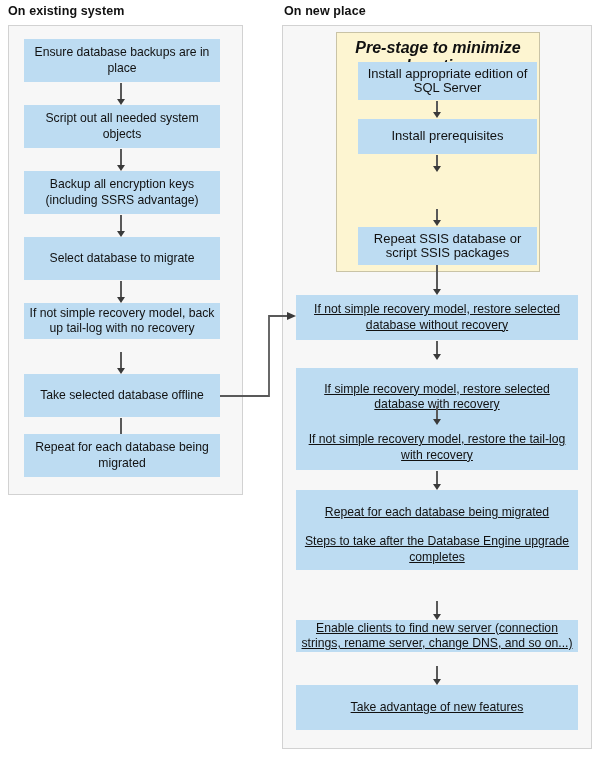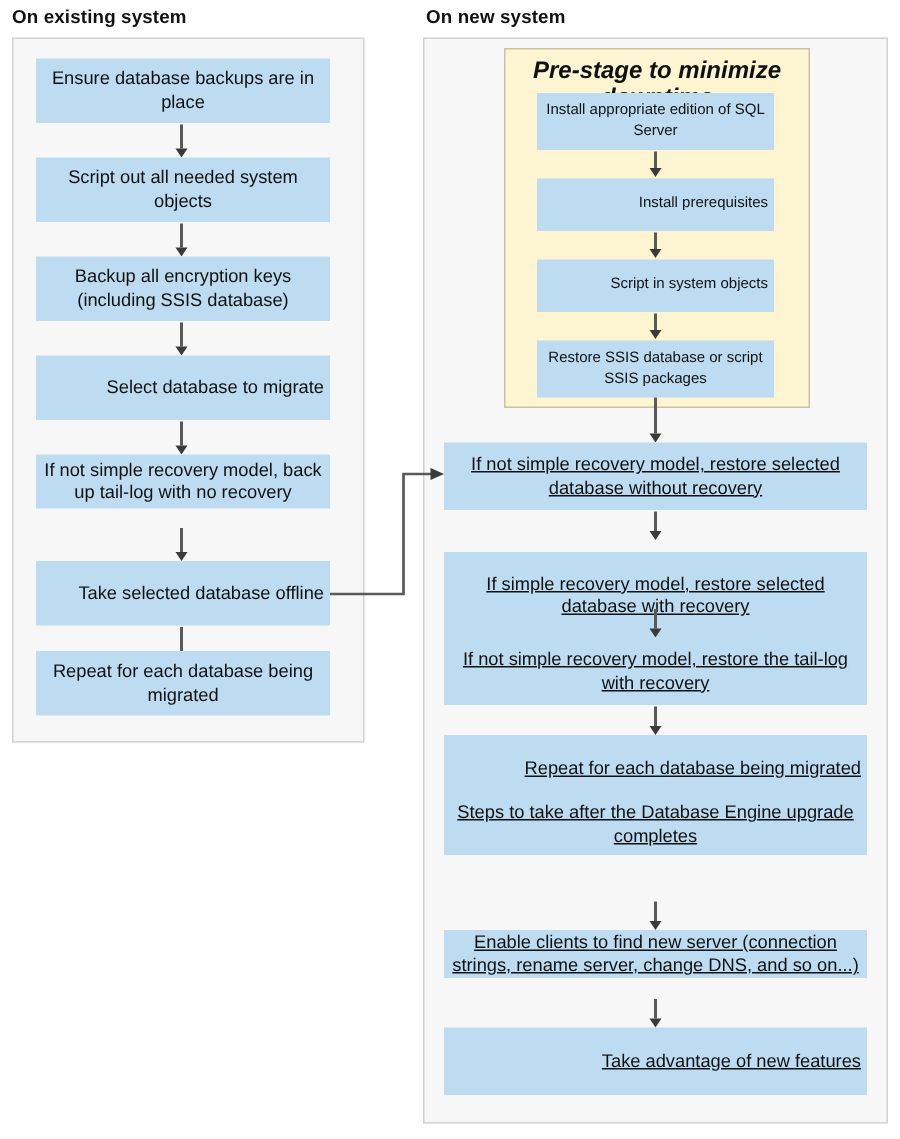--- a/index.html
+++ b/index.html
@@ -55,21 +55,21 @@
     height: 724px;
   }
 
   
   .node {
     position: absolute;
     background: #bddcf2;
     box-sizing: border-box;
     display: flex;
     align-items: center;
-    justify-content: flex-end;
+    justify-content: center;
     text-align: center;
     font-size: 12.2px;
     line-height: 15.5px;
     color: #111111;
     padding: 2px 4px;
   }
   .node span { display: block; }
 
   
   .node-left {
@@ -82,23 +82,23 @@
   .node-right {
     left: 296px;
     width: 282px;
     height: 43px;
     text-decoration: underline;
   }
 
   
   .node-pre {
     left: 358px;
-    width: 158px;
+    width: 179px;
     height: 38px;
-    font-size: 10px;
+    font-size: 13px;
     line-height: 14.5px;
   }
 
   
   #prestage-box {
     position: absolute;
     left: 336px;
     top: 32px;
     width: 204px;
     height: 240px;
@@ -143,21 +143,21 @@
   
   #cross-connector { position: absolute; left: 0; top: 0; width: 600px; height: 759px; pointer-events: none; }
 </style>
 </head>
 <body>
 
 <div class="canvas">
 
   <div class="col-header" id="header-existing">On existing system</div>
 
-  <div class="col-header" id="header-new">On new system</div>
+  <div class="col-header" id="header-new">On new place</div>
 
   <div class="panel" id="panel-existing"></div>
   <div class="panel" id="panel-new"></div>
 
   <div id="prestage-box"></div>
   <div id="prestage-title">Pre-stage to minimize downtime</div>
 
   <div class="node node-left" style="top:39px">
     <span>Ensure database backups are in place</span>
   </div>
@@ -168,21 +168,21 @@
 
   <div class="node node-left" style="top:105px">
     <span>Script out all needed system objects</span>
   </div>
   <div class="arrow-v" style="left:116px; top:149px; height:22px;">
     <div class="shaft" style="height:16px"></div>
       <div class="head"></div>
   </div>
 
   <div class="node node-left" style="top:171px">
-    <span>Backup all encryption keys (including SSIS database)</span>
+    <span>Backup all encryption keys (including SSRS advantage)</span>
   </div>
   <div class="arrow-v" style="left:116px; top:215px; height:22px;">
     <div class="shaft" style="height:16px"></div>
       <div class="head"></div>
   </div>
 
   <div class="node node-left" style="top:237px">
     <span>Select database to migrate</span>
   </div>
   <div class="arrow-v" style="left:116px; top:281px; height:22px;">
@@ -219,30 +219,27 @@
   </div>
 
   <div class="node node-pre" style="top:119px; height:35px">
     <span>Install prerequisites</span>
   </div>
   <div class="arrow-v" style="left:432px; top:155px; height:17px;">
     <div class="shaft" style="height:11px"></div>
       <div class="head"></div>
   </div>
 
-  <div class="node node-pre" style="top:173px; height:35px">
-    <span>Script in system objects</span>
-  </div>
   <div class="arrow-v" style="left:432px; top:209px; height:17px;">
     <div class="shaft" style="height:11px"></div>
       <div class="head"></div>
   </div>
 
   <div class="node node-pre" style="top:227px; height:38px">
-    <span>Restore SSIS database or script SSIS packages</span>
+    <span>Repeat SSIS database or script SSIS packages</span>
   </div>
 
   <div class="arrow-v" style="left:432px; top:265px; height:30px;">
     <div class="shaft" style="height:24px"></div>
       <div class="head"></div>
   </div>
 
   <div class="node node-right" style="top:295px; height:45px">
     <span>If not simple recovery model, restore selected database without recovery</span>
   </div>

